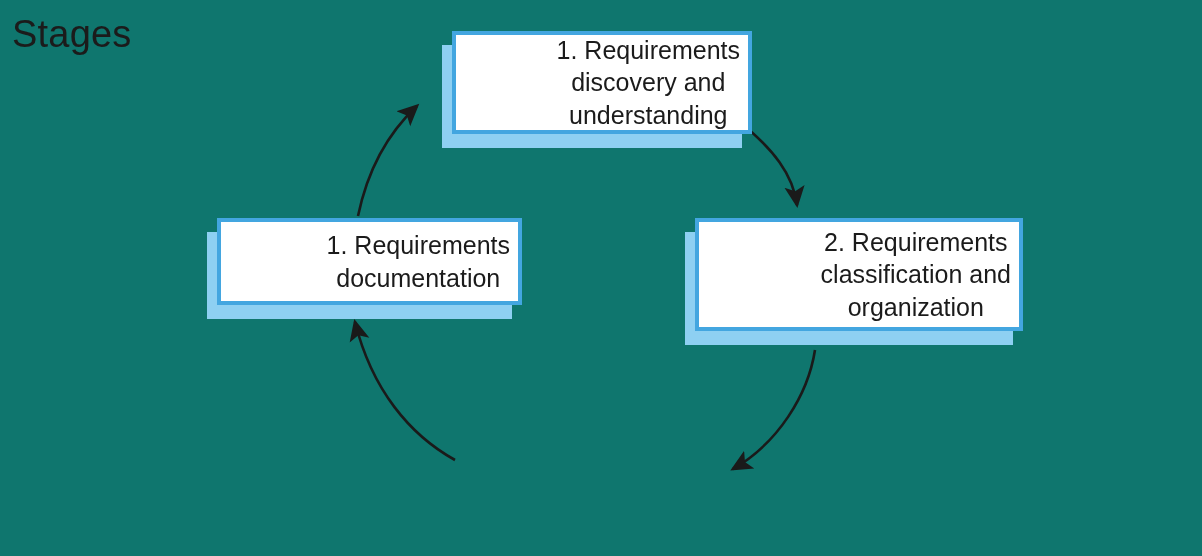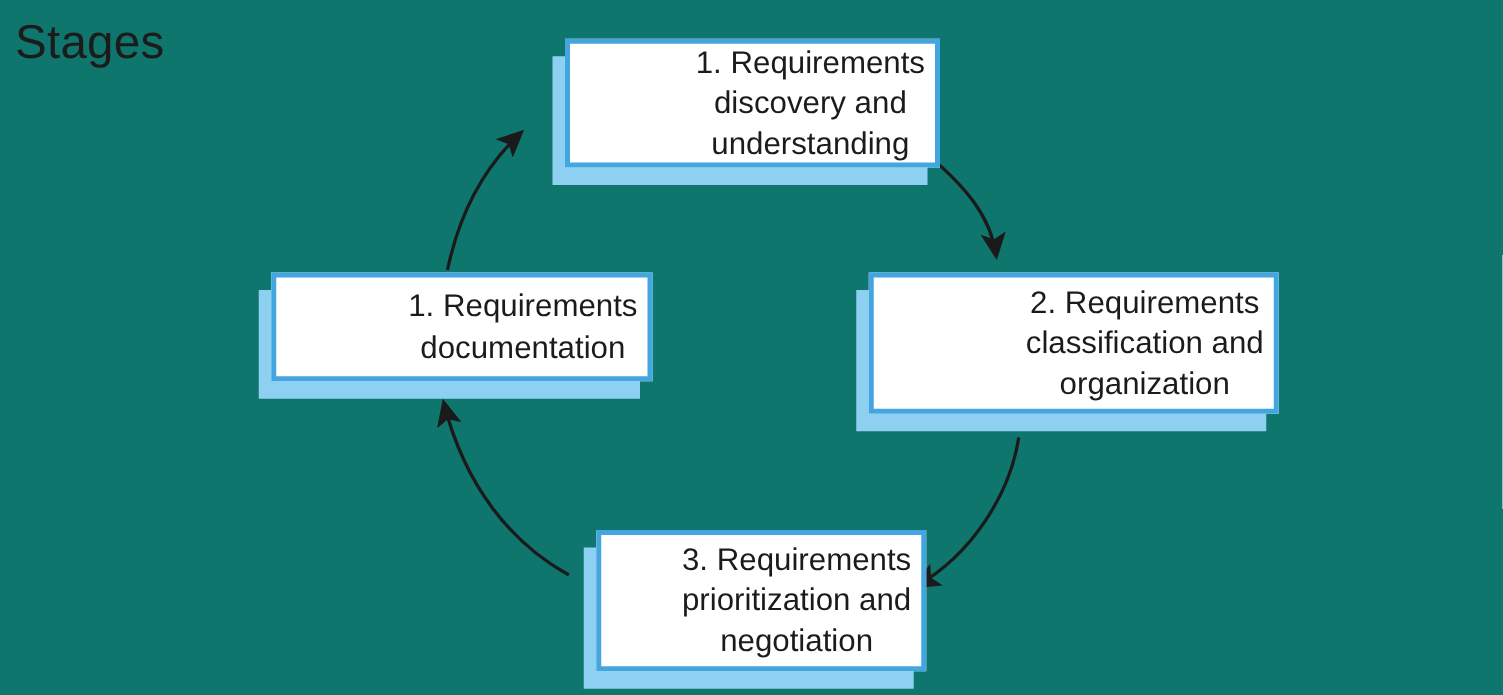--- a/index.html
+++ b/index.html
@@ -122,28 +122,20 @@
 
   <div class="node" id="node-2">
     <div class="shadow"></div>
     <div class="card">
       <div class="label">2. Requirements
 classification and
 organization</div>
     </div>
   </div>
 
-  <div class="node" id="node-3">
-    <div class="shadow"></div>
-    <div class="card">
-      <div class="label">3. Requirements
-prioritization and
-negotiation</div>
-    </div>
-  </div>
 
   <div class="node" id="node-4">
     <div class="shadow"></div>
     <div class="card">
       <div class="label">1. Requirements
 documentation</div>
     </div>
   </div>
 
 </div>

